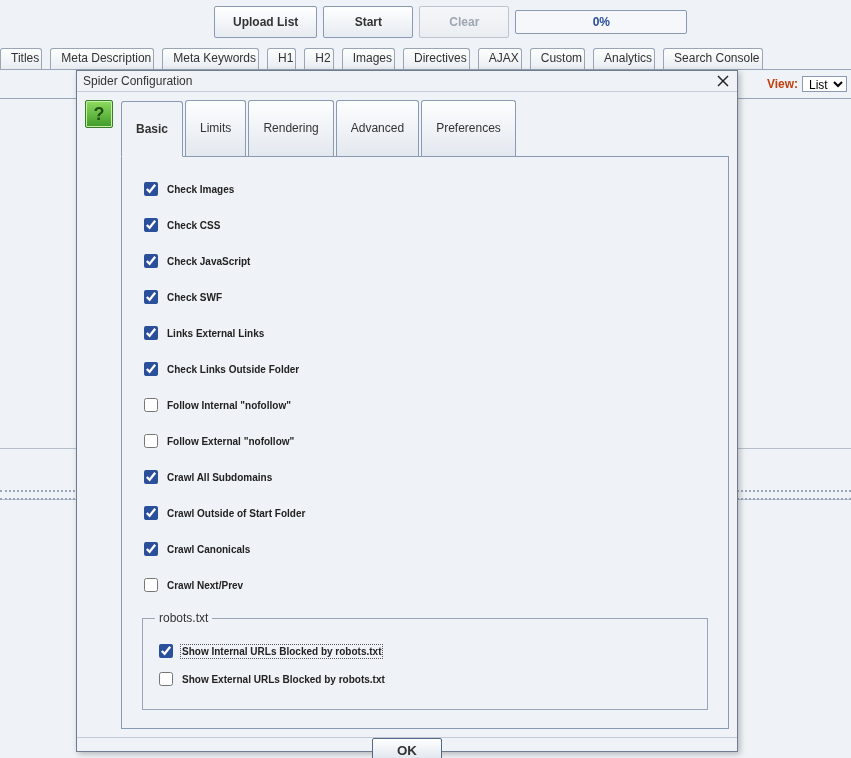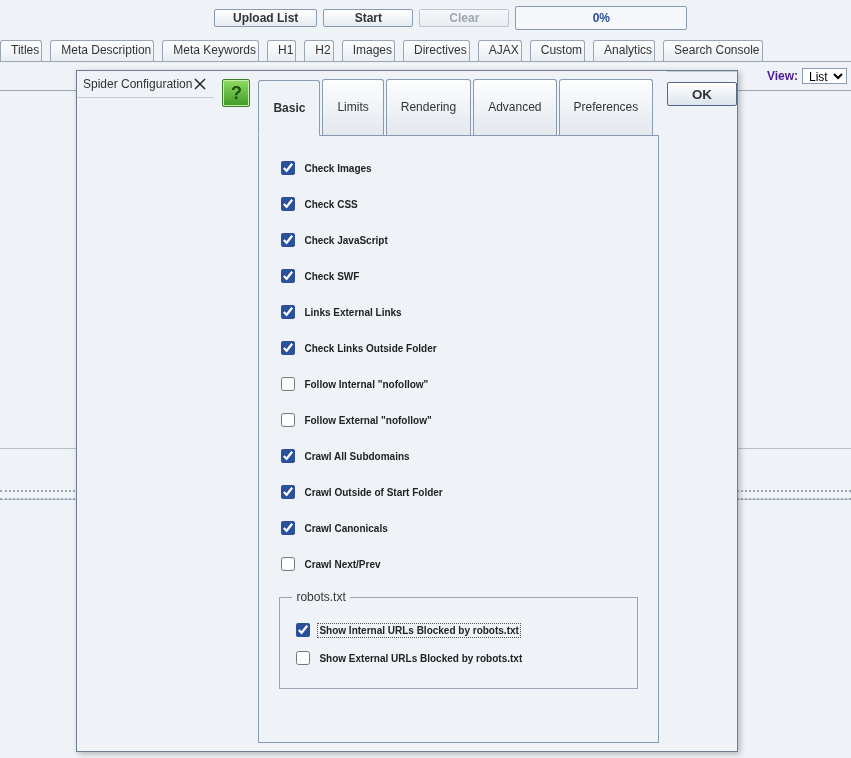--- a/index.html
+++ b/index.html
@@ -17,21 +17,21 @@
   
   .toolbar {
     display: flex;
     align-items: center;
     gap: 6px;
     padding: 6px 0 6px 214px;
     background: #eff2f6;
   }
 
   .btn {
-    height: 18px;
+    height: 32px;
     min-width: 90px;
     padding: 0 18px;
     border: 1px solid #8a9ab2;
     border-radius: 2px;
     background: linear-gradient(#ffffff, #e6ebf1);
     font-weight: bold;
     font-size: 12px;
     color: #333;
     cursor: pointer;
     display: inline-flex;
@@ -88,40 +88,41 @@
   
   .view-row {
     display: flex;
     justify-content: flex-end;
     align-items: center;
     gap: 4px;
     padding: 6px 4px 6px 0;
     border-bottom: 1px solid #9aa6b6;
     background: #eff2f6;
   }
-  .view-row label { font-weight: bold; font-size: 12px; color: #4c1d95; }
+  .view-row label { font-weight: bold; font-size: 12px; color: #c2410c; }
   .view-select {
     height: 16px;
     border: 1px solid #8a9ab2;
     background: #fff;
     font-size: 12px;
     padding: 0 2px;
   }
 
   
   .dialog {
     position: absolute;
     left: 76px;
     top: 70px;
     width: 660px;
     height: 680px;
     background: #eff2f6;
     border: 1px solid #6f7c8e;
     box-shadow: 2px 2px 6px rgba(0,0,0,.25);
     display: flex;
+    flex-direction: column;
   }
   .dialog-title {
     height: 22px;
     padding: 2px 6px;
     font-size: 12px;
     color: #333;
     display: flex;
     align-items: center;
     justify-content: space-between;
     border-bottom: 1px solid #c3cbd6;

